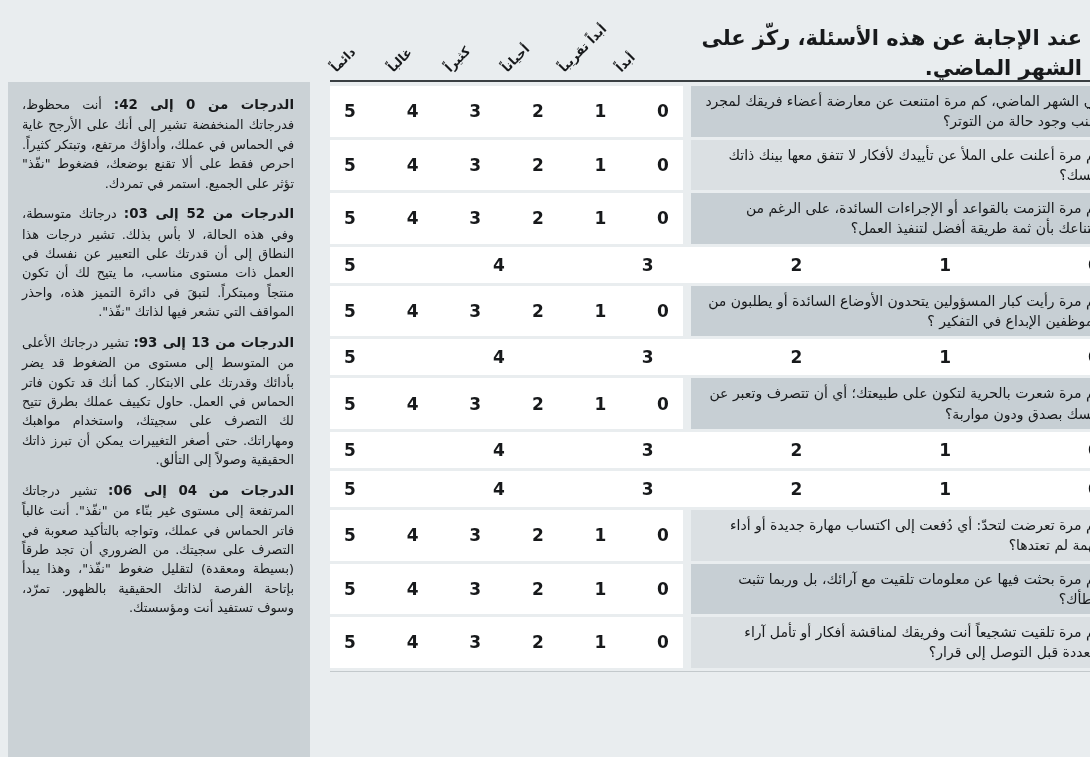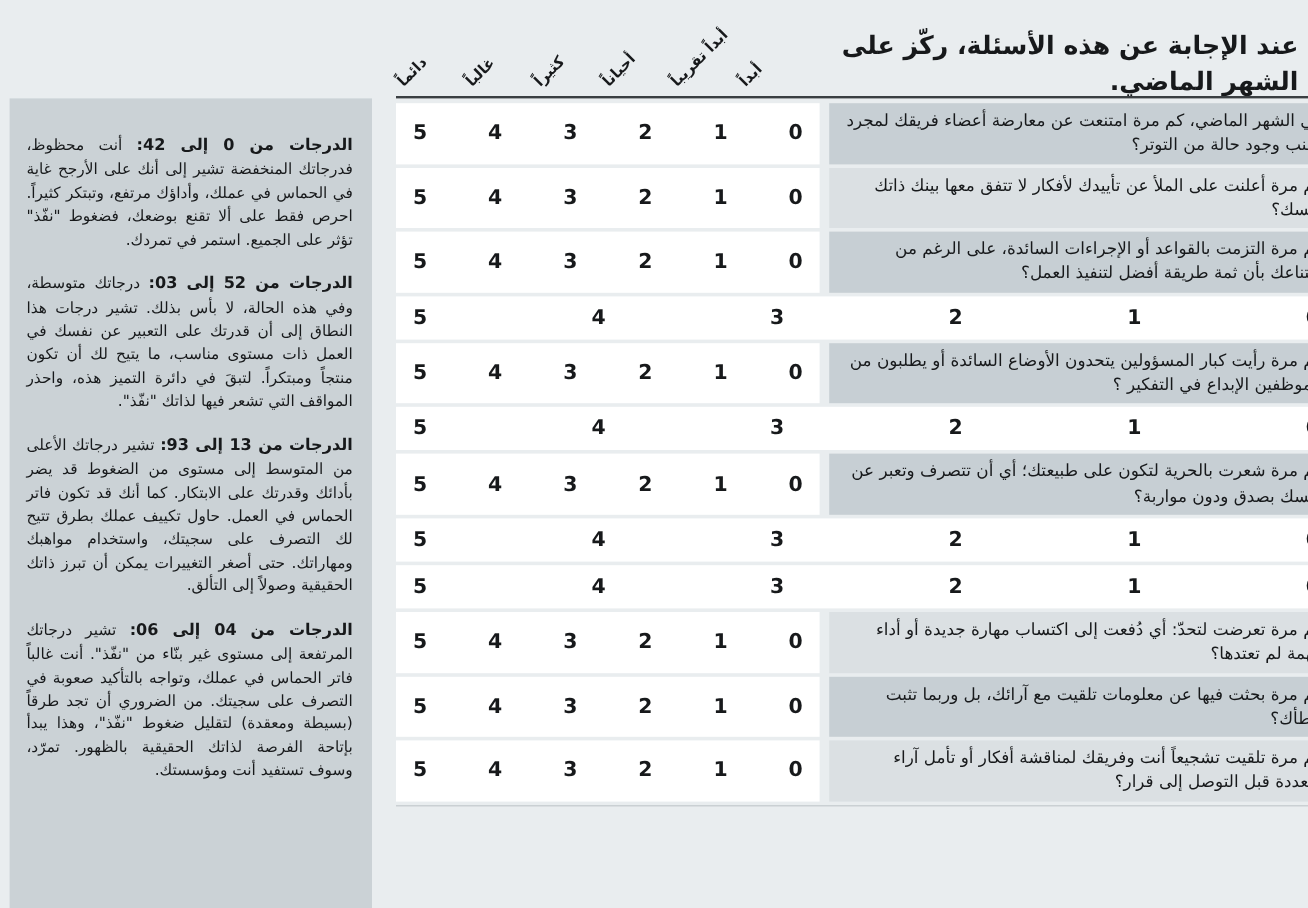--- a/index.html
+++ b/index.html
@@ -59,21 +59,21 @@
   .num { display: inline-block; min-width: 12px; text-align: center; cursor: pointer; }
 
   
   .sidebar {
     position: absolute; left: 8px; top: 82px; bottom: 0; width: 302px;
     box-sizing: border-box;
     background: var(--panel-bg, #cbd2d6);
     padding: 13px 16px 8px 14px;
   }
   .guide {
-    margin: 17px 0 11px 0;
+    margin: 0 0 11px 0;
     font-size: 12.8px; line-height: 1.52;
     text-align: justify; text-align-last: right;
   }
   .guide b { font-size: 13.4px; }
 </style>
 </head>
 <body>
 
 <div class="page">
 

